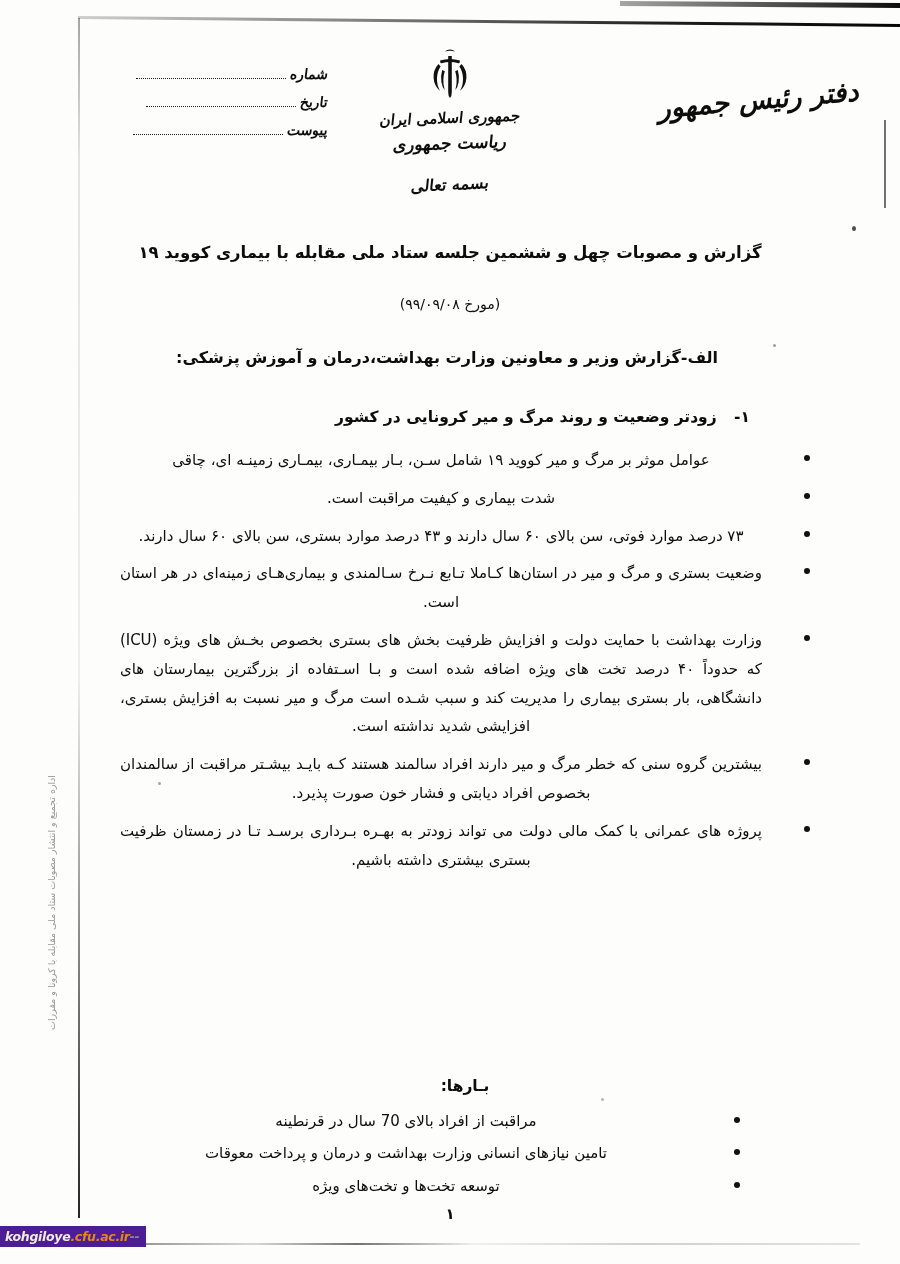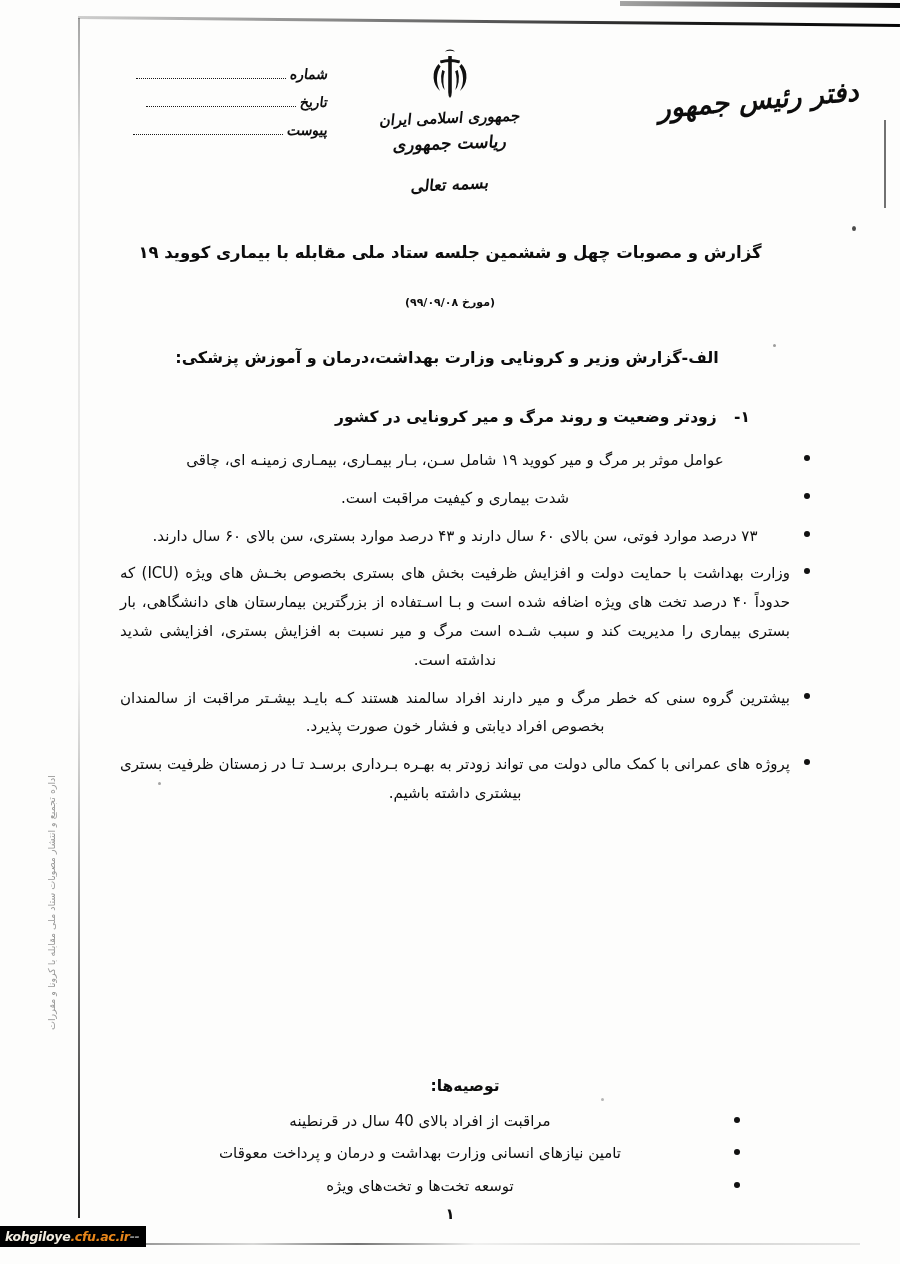--- a/index.html
+++ b/index.html
@@ -153,22 +153,22 @@
     font-size: 16.5px;
     font-weight: bold;
     letter-spacing: -0.4px;
     direction: rtl;
   }
   .doc-date {
     position: absolute;
     left: 70px; top: 296px;
     width: 760px;
     text-align: center;
-    font-size: 11px;
-    font-weight: bold;
+    font-size: 14px;
+    font-weight: normal;
     direction: rtl;
   }
   .section-a {
     position: absolute;
     right: 88px; top: 348px;
     width: 730px;
     text-align: center;
     font-size: 16px;
     font-weight: bold;
     direction: rtl;
@@ -187,20 +187,21 @@
   .bullets {
     position: absolute;
     right: 90px; top: 446px;
     width: 690px;
     direction: rtl;
   }
   .bullet {
     display: flex;
     align-items: flex-start;
     margin-bottom: 9px;
+    gap: 28px;
   }
   .dot {
     flex: 0 0 auto;
     width: 6px; height: 6px;
     border-radius: 50%;
     background: #111;
     margin-top: 9px;
     margin-left: 14px;
   }
   .btext {
@@ -255,21 +256,21 @@
     letter-spacing: -0.2px;
     white-space: nowrap;
     transform: rotate(-90deg);
     transform-origin: left top;
   }
 
   
   .watermark {
     position: absolute;
     left: 0px; top: 1226px;
-    background: #000000;
+    background: #4c1d95;
     padding: 3px 7px 3px 5px;
     font-family: "DejaVu Sans", "Liberation Sans", sans-serif;
     font-size: 12.5px;
     font-weight: bold;
     font-style: italic;
     letter-spacing: -0.3px;
     direction: ltr;
     white-space: nowrap;
   }
   .wm-a { color: #f2ece0; }
@@ -319,21 +320,21 @@
     <div class="emblem-line l1">جمهوری اسلامی ایران</div>
     <div class="emblem-line l2">ریاست جمهوری</div>
     <div class="basmala">بسمه تعالی</div>
   </div>
 
   <div class="office-title">دفتر رئیس جمهور</div>
 
   <div class="doc-title">گزارش و مصوبات چهل و ششمین جلسه ستاد ملی مقابله با بیماری کووید ۱۹</div>
   <div class="doc-date">(مورخ ۹۹/۰۹/۰۸)</div>
 
-  <div class="section-a">الف-گزارش وزیر و کرونایی وزارت بهداشت،درمان و آموزش پزشکی:</div>
+  <div class="section-a">الف-گزارش وزیر و معاونین وزارت بهداشت،درمان و آموزش پزشکی:</div>
 
   <div class="item-1">
     <span class="num">۱-</span>
     <span>زودتر وضعیت و روند مرگ و میر کرونایی در کشور</span>
   </div>
 
   <div class="bullets">
     <div class="bullet">
       <span class="dot"></span>
       <span class="btext">عوامل موثر بر مرگ و میر کووید ۱۹ شامل سـن، بـار بیمـاری، بیمـاری زمینـه ای، چاقی</span>
@@ -341,37 +342,41 @@
     <div class="bullet">
       <span class="dot"></span>
       <span class="btext single">شدت بیماری و کیفیت مراقبت است.</span>
     </div>
     <div class="bullet">
       <span class="dot"></span>
       <span class="btext">۷۳ درصد موارد فوتی، سن بالای ۶۰ سال دارند و ۴۳ درصد موارد بستری، سن بالای ۶۰ سال دارند.</span>
     </div>
     <div class="bullet">
       <span class="dot"></span>
+      <span class="btext">وضعیت بستری و مرگ و میر در استان‌ها کـاملا تـابع نـرخ سـالمندی و بیماری‌هـای زمینه‌ای در هر استان است.</span>
+    </div>
+    <div class="bullet">
+      <span class="dot"></span>
       <span class="btext">وزارت بهداشت با حمایت دولت و افزایش ظرفیت بخش های بستری بخصوص بخـش های ویژه (ICU) که حدوداً ۴۰ درصد تخت های ویژه اضافه شده است و بـا اسـتفاده از بزرگترین بیمارستان های دانشگاهی، بار بستری بیماری را مدیریت کند و سبب شـده است مرگ و میر نسبت به افزایش بستری، افزایشی شدید نداشته است.</span>
     </div>
     <div class="bullet">
       <span class="dot"></span>
       <span class="btext">بیشترین گروه سنی که خطر مرگ و میر دارند افراد سالمند هستند کـه بایـد بیشـتر مراقبت از سالمندان بخصوص افراد دیابتی و فشار خون صورت پذیرد.</span>
     </div>
     <div class="bullet">
       <span class="dot"></span>
       <span class="btext">پروژه های عمرانی با کمک مالی دولت می تواند زودتر به بهـره بـرداری برسـد تـا در زمستان ظرفیت بستری بیشتری داشته باشیم.</span>
     </div>
   </div>
 
-  <div class="rec-heading">توصیه‌ها:</div>
+  <div class="rec-heading">بـار‌ها:</div>
   <div class="rec-bullets">
     <div class="bullet">
       <span class="dot"></span>
-      <span class="btext">مراقبت از افراد بالای 40 سال در قرنطینه</span>
+      <span class="btext">مراقبت از افراد بالای 70 سال در قرنطینه</span>
     </div>
     <div class="bullet">
       <span class="dot"></span>
       <span class="btext">تامین نیازهای انسانی وزارت بهداشت و درمان و پرداخت معوقات</span>
     </div>
     <div class="bullet">
       <span class="dot"></span>
       <span class="btext">توسعه تخت‌ها و تخت‌های ویژه</span>
     </div>
   </div>

